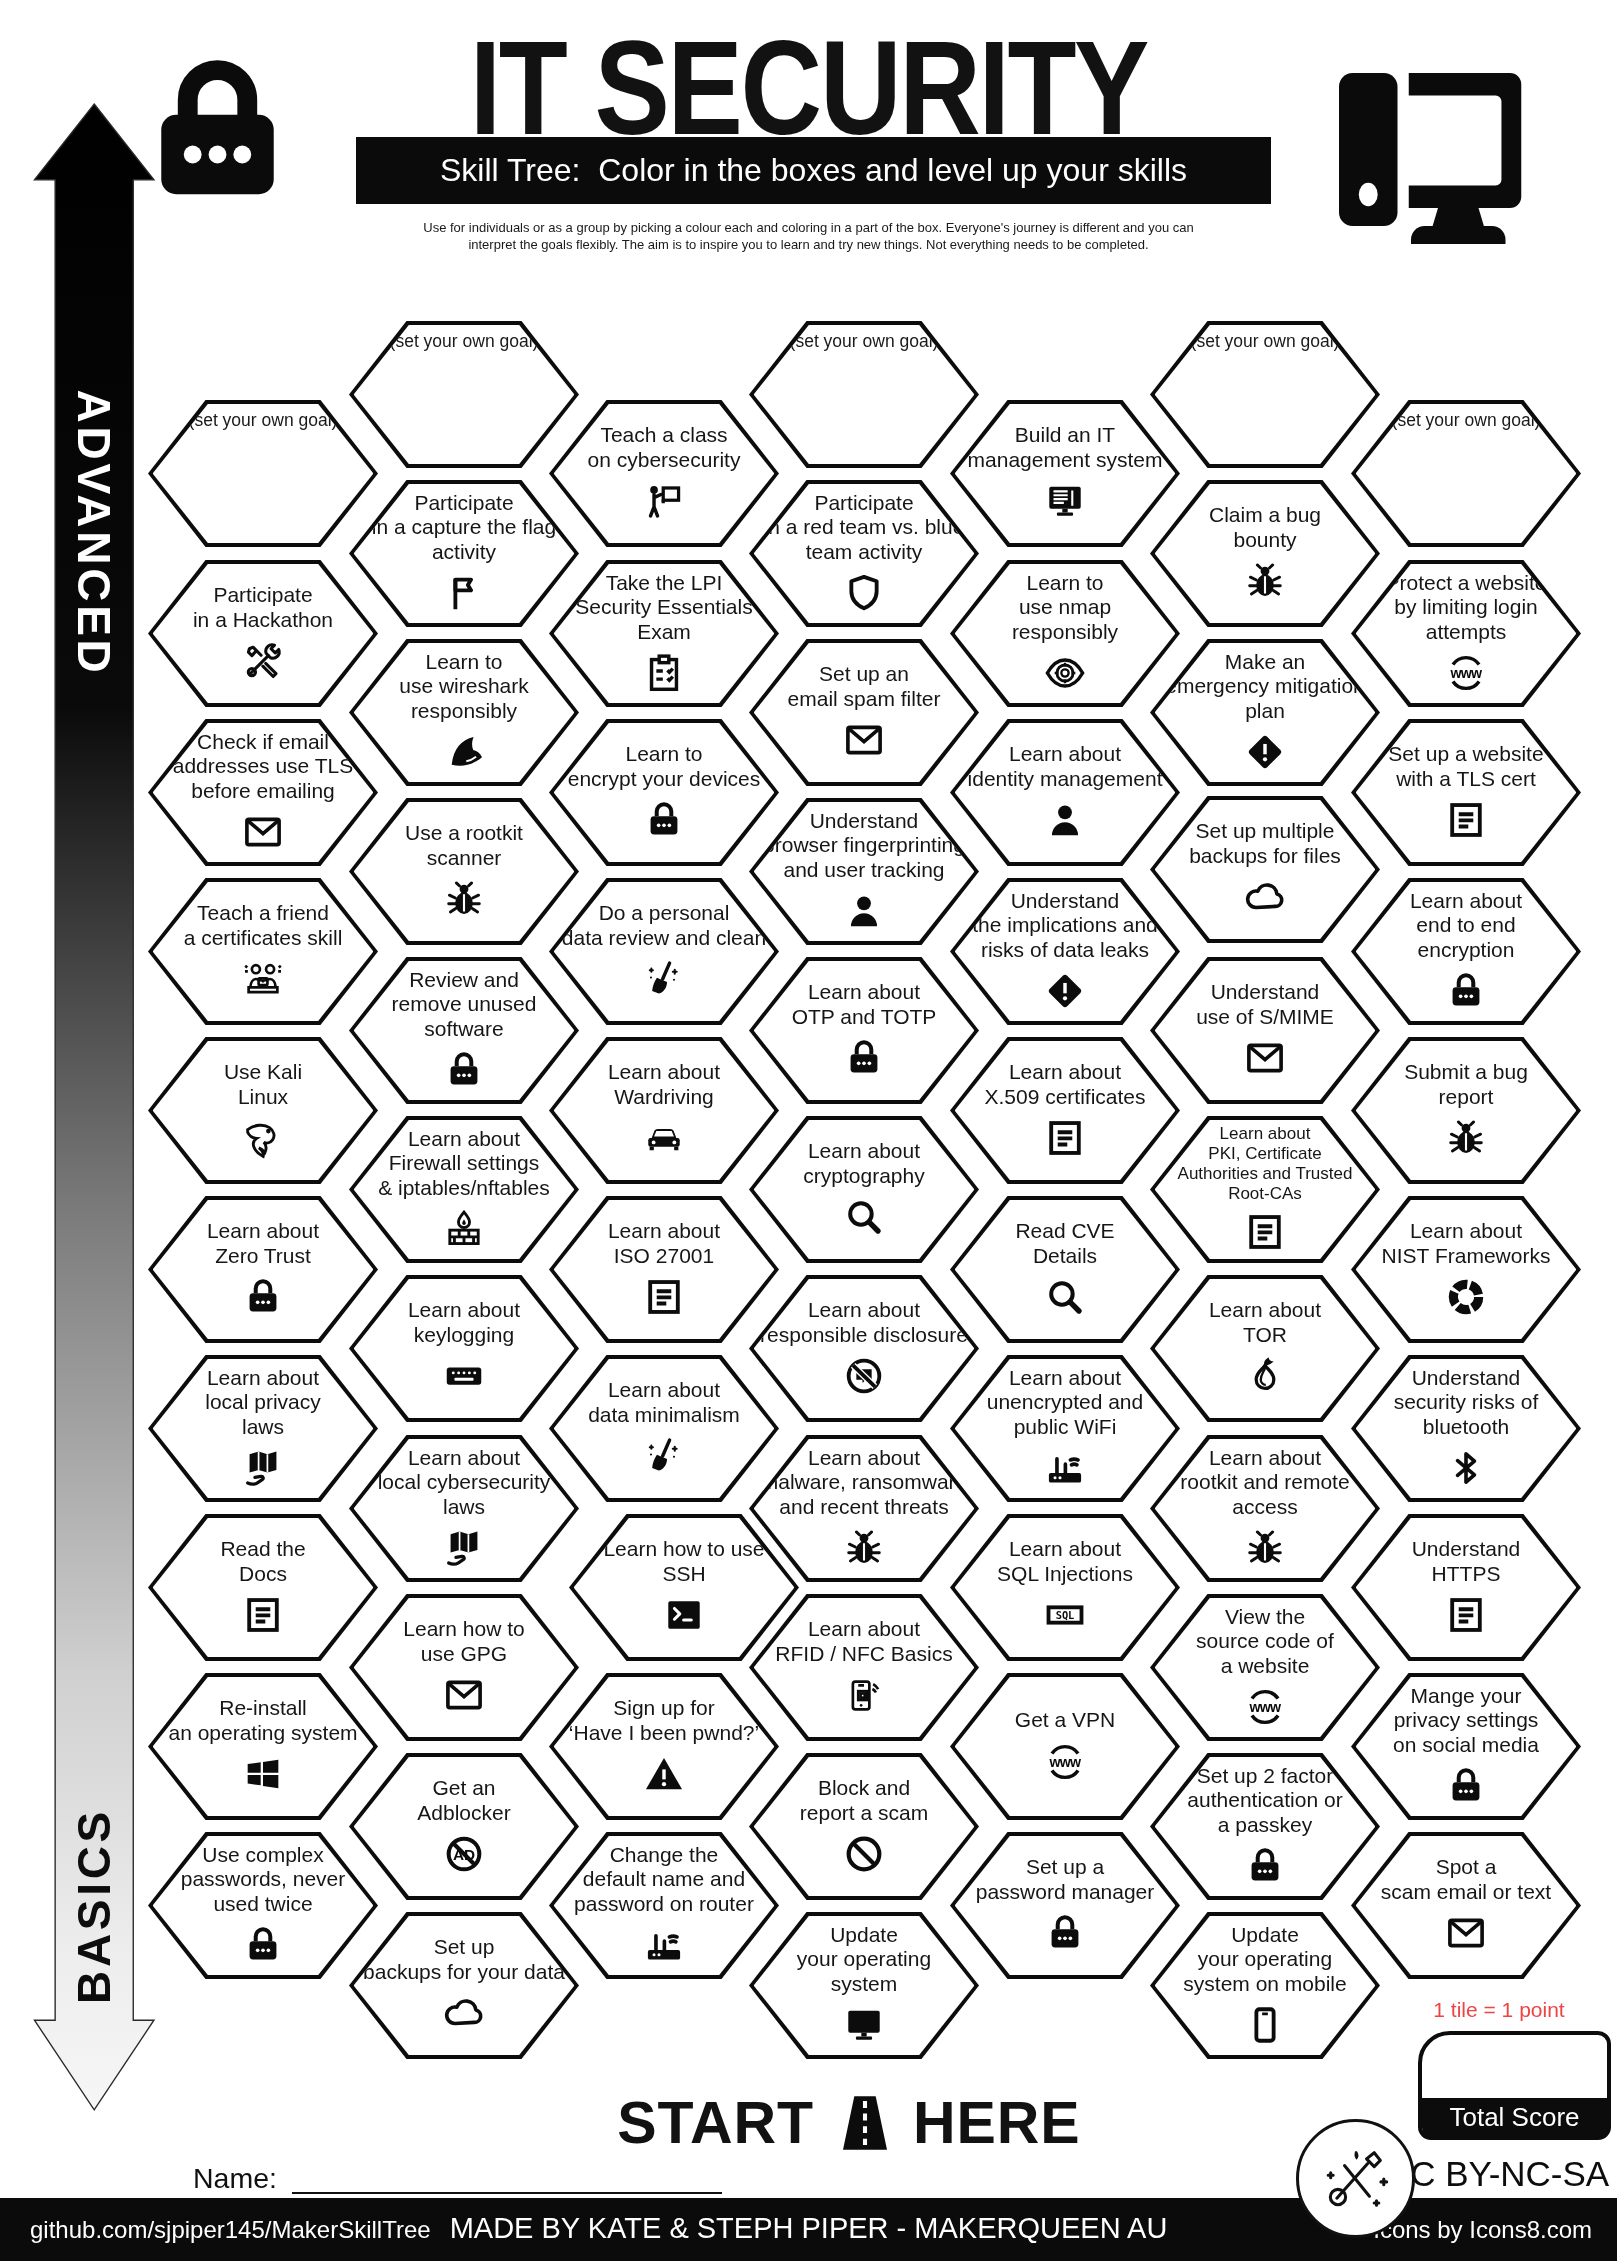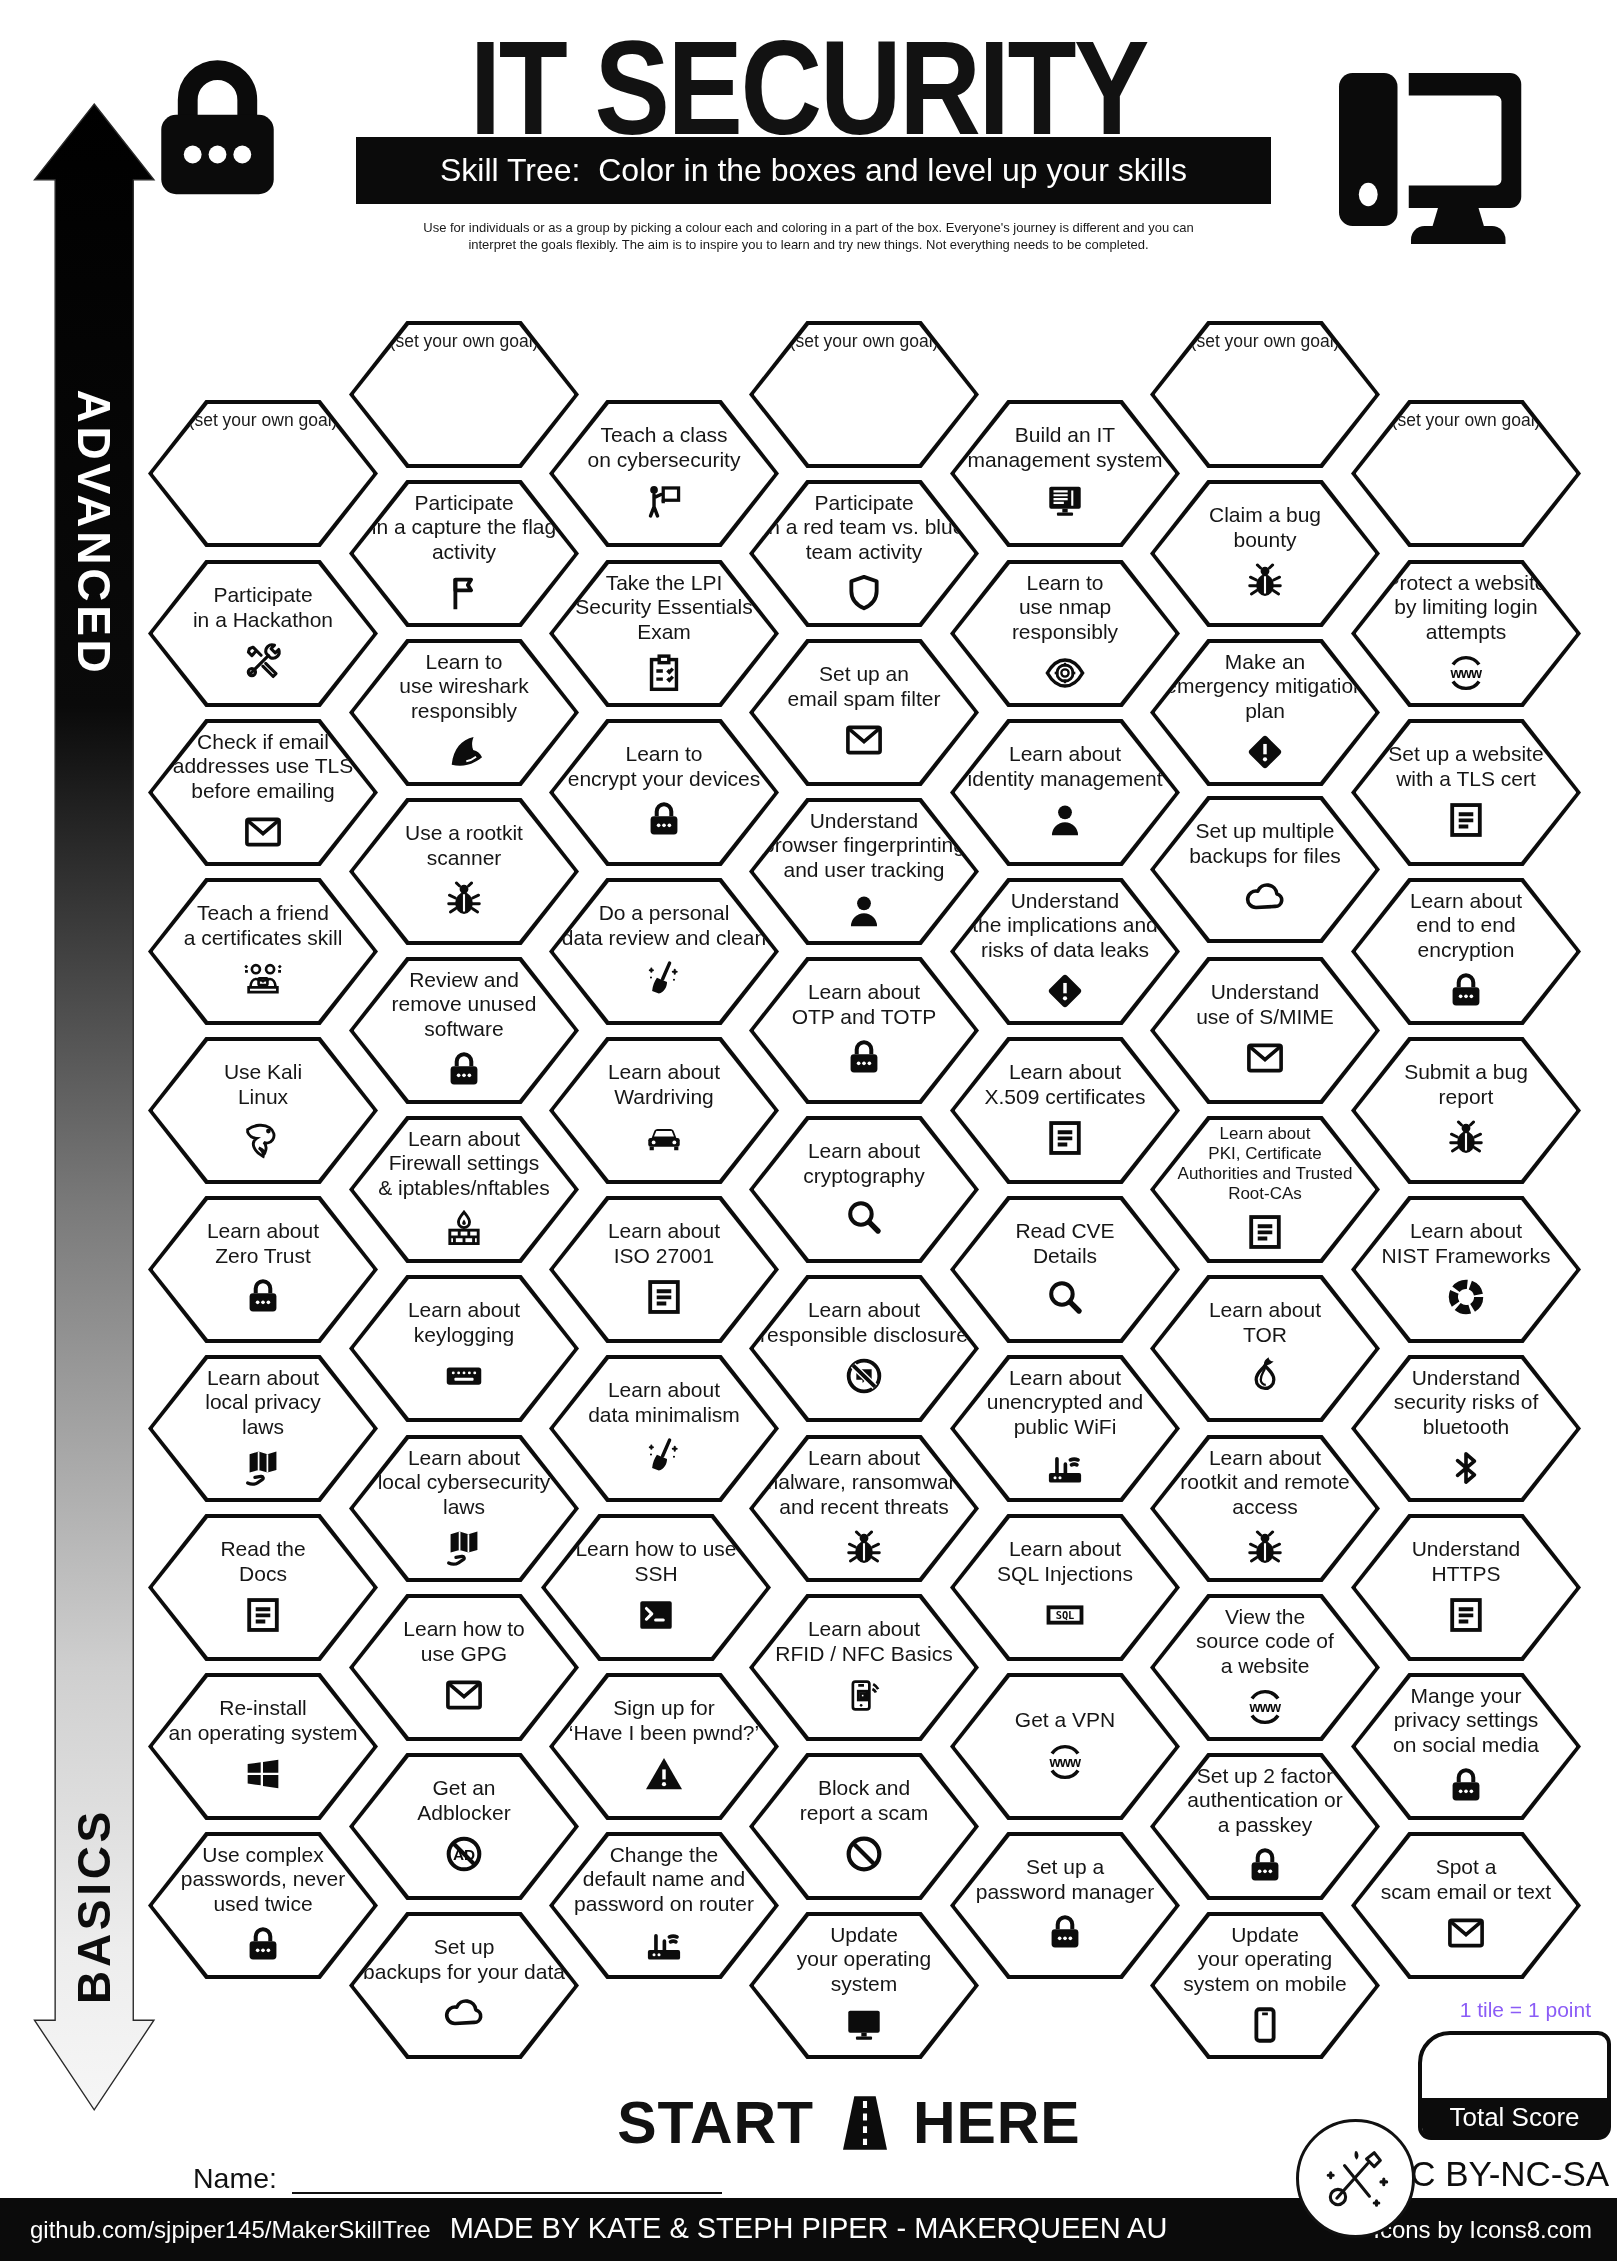--- a/index.html
+++ b/index.html
@@ -31,21 +31,21 @@
   .hex.small .hex-t{font-size:17px;}
   .hex.goal .hex-c{justify-content:flex-start;padding-top:0.9px;}
   .goal-label{font-size:17.5px;color:#1a1a1a;}
   .hicon{width:48px;height:46px;color:#0c0c0c;flex:0 0 auto;}
 
   
   .start-word{top:2091px;height:64px;line-height:64px;font-size:59px;font-weight:bold;letter-spacing:0.9px;}
   .start-l{left:543px;width:271px;text-align:right;}
   .start-r{left:913px;width:271px;text-align:left;}
   .road{left:825px;top:2085px;width:80px;height:76px;color:#0c0c0c;}
-  .tile-note{left:1407px;width:184px;top:1998px;text-align:right;font-size:21px;color:#8b5cf6;}
+  .tile-note{left:1407px;width:184px;top:1998px;text-align:center;font-size:21px;color:#ef4444;}
   .score-box{left:1418px;top:2031px;width:193px;height:109px;background:#fff;border:4.1px solid #0c0c0c;
              border-radius:32px 13px 13px 13px;box-sizing:border-box;}
   .score-bar{position:absolute;left:-0.5px;right:-0.5px;bottom:-0.5px;height:39px;background:#0c0c0c;color:#fff;
              font-size:26px;text-align:center;line-height:39px;border-radius:0 0 9.2px 9.2px;}
   .name-label{left:193px;top:2162px;font-size:28.5px;color:#111;}
   .name-line{left:292px;top:2192px;width:430px;border-top:2.3px solid #111;height:0;}
   .mq-circle{left:1296px;top:2119px;width:119px;height:119px;border-radius:50%;background:#fff;
              border:3.2px solid #111;box-sizing:border-box;z-index:5;display:flex;align-items:center;justify-content:center;}
   .mq-circle svg{width:92px;height:92px;color:#111;}
   .license{right:7.8px;top:2154px;width:239px;text-align:right;font-size:35px;color:#0d0d0d;}
@@ -716,21 +716,21 @@
             <div class="hex-t">
               <span class="line">Learn about</span>
               <span class="line">data minimalism</span>
             </div>
             <svg class="hicon" viewBox="0 0 104 100" width="48" height="46">
               <use href="#i-broom" xlink:href="#i-broom"></use>
             </svg>
           </div>
         </div>
       </div>
-      <div class="hex" style="left: 541px; top: 1514px;">
+      <div class="hex" style="left: 569px; top: 1514px;">
         <div class="hex-in">
           <div class="hex-c">
             <div class="hex-t">
               <span class="line">Learn how to use</span>
               <span class="line">SSH</span>
             </div>
             <svg class="hicon" viewBox="0 0 104 100" width="48" height="46">
               <use href="#i-terminal" xlink:href="#i-terminal"></use>
             </svg>
           </div>

